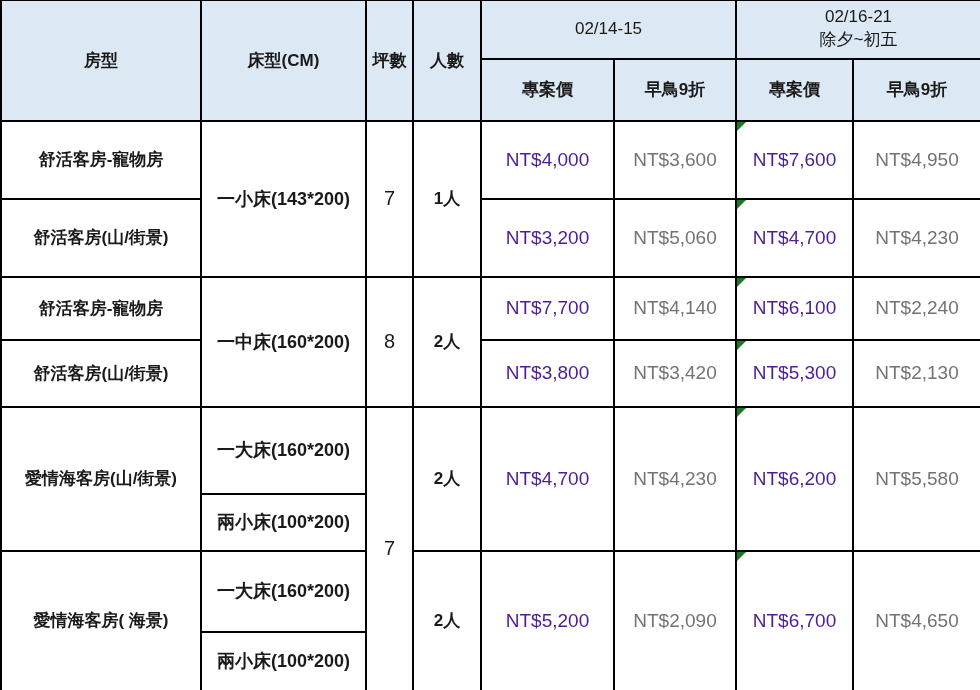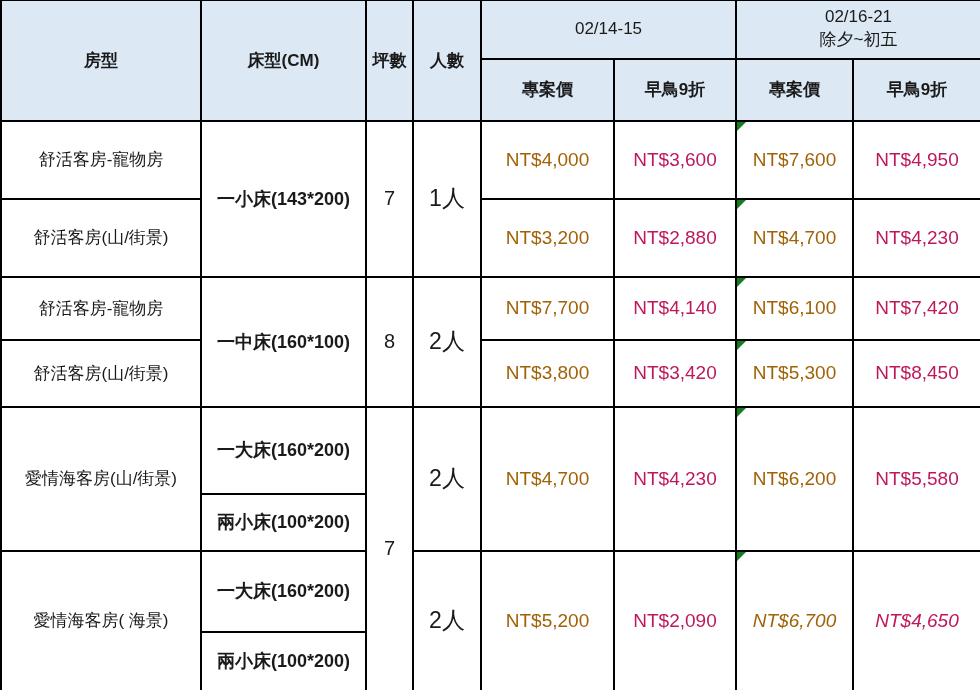--- a/index.html
+++ b/index.html
@@ -13,32 +13,32 @@
   }
   table.rates th, table.rates td {
     border:2px solid #000000; text-align:center; vertical-align:middle;
     padding:0; overflow:hidden;
   }
   thead th { background:#dce8f4; font-size:17px; font-weight:bold; }
   thead tr:first-child th { border-top-width:1px; }
   .date-head { font-weight:normal; font-size:17px; line-height:1.35; }
   .date-head .cjk { font-weight:normal; display:block; }
   .date-head .num { display:block; }
-  .room  { font-size:17px; font-weight:normal; }
+  .room  { font-size:17px; font-weight:bold; }
   .bed   { font-size:18px; font-weight:bold; }
   .area  { font-size:20px; font-weight:normal; }
-  .cap   { font-size:23px; font-weight:normal; }
-  .price { font-size:19px; font-weight:normal; color:#a16207; }
-  .price.red { color:#be185d; }
+  .cap   { font-size:17px; font-weight:bold; }
+  .price { font-size:19px; font-weight:normal; color:#4c1d95; }
+  .price.red { color:#737373; }
   
   .thin-b { border-bottom-width:1px; }
   .thin-t { border-top-width:1px; }
   .no-l { border-left-width:0; }
   .no-r { border-right-width:0; }
-  .no-b { border-bottom-width:0;font-style:italic; }
+  .no-b { border-bottom-width:0; }
   
   td.flag { position:relative; }
   .flag-tri {
     position:absolute; top:0; left:0; width:0; height:0; display:block;
     border-top:9px solid #157d1e; border-right:9px solid transparent;
   }
 </style>
 </head>
 <body>
 
@@ -86,50 +86,50 @@
         <td class="price red">NT$3,600</td>
         <td class="price flag">
           <i class="flag-tri"></i>
           <span>NT$7,600</span>
         </td>
         <td class="price red no-r">NT$4,950</td>
       </tr>
       <tr style="height:78px">
         <td class="room no-l thin-t">舒活客房(山/街景)</td>
         <td class="price">NT$3,200</td>
-        <td class="price red">NT$2,880</td>
+        <td class="price red">NT$5,060</td>
         <td class="price flag">
           <i class="flag-tri"></i>
           <span>NT$4,700</span>
         </td>
         <td class="price red no-r">NT$4,230</td>
       </tr>
 
       <tr style="height:63px">
         <td class="room no-l thin-b">舒活客房-寵物房</td>
-        <td class="bed" rowspan="2">一中床(160*100)</td>
+        <td class="bed" rowspan="2">一中床(160*200)</td>
         <td class="area" rowspan="2">8</td>
         <td class="cap" rowspan="2">2人</td>
         <td class="price">NT$7,700</td>
         <td class="price red">NT$4,140</td>
         <td class="price flag">
           <i class="flag-tri"></i>
           <span>NT$6,100</span>
         </td>
-        <td class="price red no-r">NT$7,420</td>
+        <td class="price red no-r">NT$2,240</td>
       </tr>
       <tr style="height:67px">
         <td class="room no-l thin-t">舒活客房(山/街景)</td>
         <td class="price">NT$3,800</td>
         <td class="price red">NT$3,420</td>
         <td class="price flag">
           <i class="flag-tri"></i>
           <span>NT$5,300</span>
         </td>
-        <td class="price red no-r">NT$8,450</td>
+        <td class="price red no-r">NT$2,130</td>
       </tr>
 
       <tr style="height:87px">
         <td class="room no-l" rowspan="2">愛情海客房(山/街景)</td>
         <td class="bed">一大床(160*200)</td>
         <td class="area" rowspan="4">7</td>
         <td class="cap" rowspan="2">2人</td>
         <td class="price" rowspan="2">NT$4,700</td>
         <td class="price red" rowspan="2">NT$4,230</td>
         <td class="price flag" rowspan="2">

